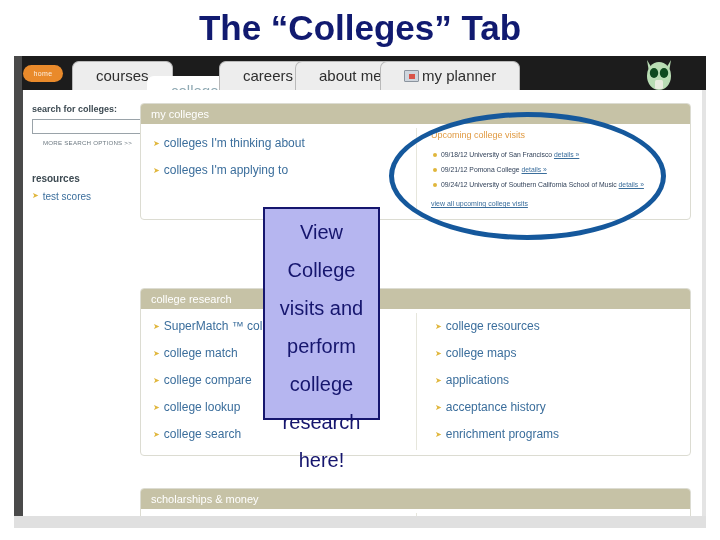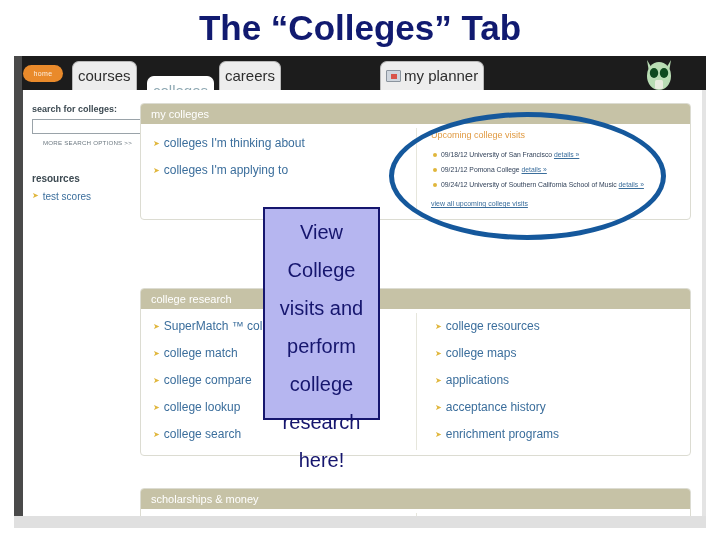--- a/index.html
+++ b/index.html
@@ -68,21 +68,21 @@
   .tab {
     position: absolute;
     top: 5px;
     height: 29px;
     background: #ededed;
     border-top-left-radius: 7px;
     border-top-right-radius: 7px;
     color: #2e2e2e;
     font-size: 15px;
     line-height: 27px;
-    padding: 0 5px;
+    padding: 0 23px;
     border: 1px solid #b9b9b9;
     border-bottom: none;
     white-space: nowrap;
   }
   .tab.active {
     background: #ffffff;
     color: #8fa9b3;
     border-color: #ffffff;
     height: 31px;
   }
@@ -313,20 +313,23 @@
 
       <div class="tab" style="left:58px;">
         <span>courses</span>
       </div>
       <div class="tab active" style="left:133px;top:3px;margin-top:17px;">
         <span>colleges</span>
       </div>
       <div class="tab" style="left:205px;">
         <span>careers</span>
       </div>
+      <div class="tab" style="left:281px;">
+        <span>about me</span>
+      </div>
       <div class="tab" style="left:366px;">
         <span class="planner-icon"></span><span>my planner</span>
       </div>
 
       <div class="mascot">
         <svg width="46" height="34" viewBox="0 0 46 34">
           <ellipse cx="23" cy="20" rx="12" ry="14" fill="#b9ddb4"></ellipse>
           <path d="M11 4 L17 14 L13 16 Z" fill="#b9ddb4"></path>
           <path d="M35 4 L29 14 L33 16 Z" fill="#b9ddb4"></path>
           <ellipse cx="18" cy="17" rx="4.2" ry="5" fill="#0d4a1e"></ellipse>

